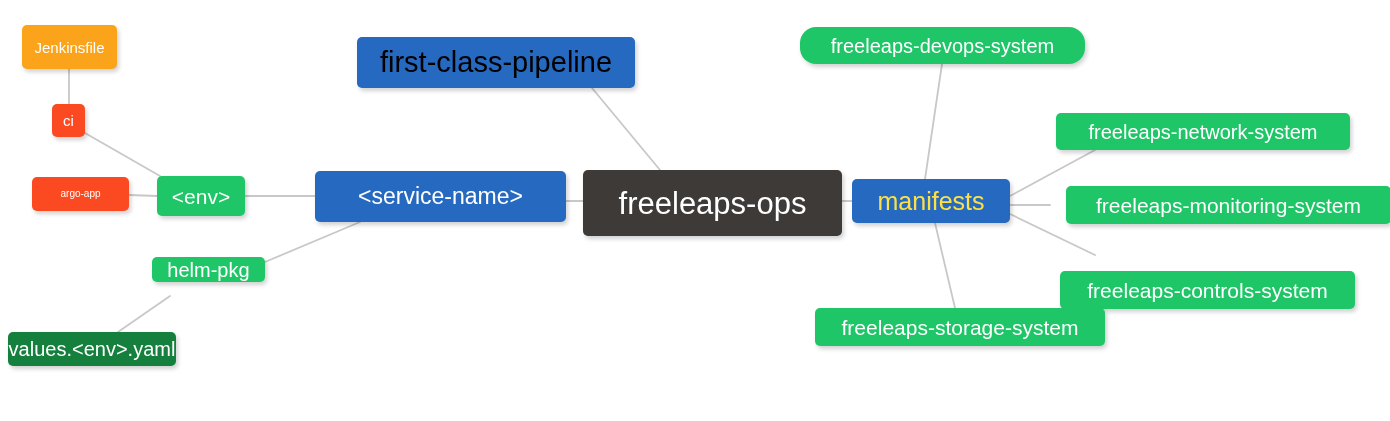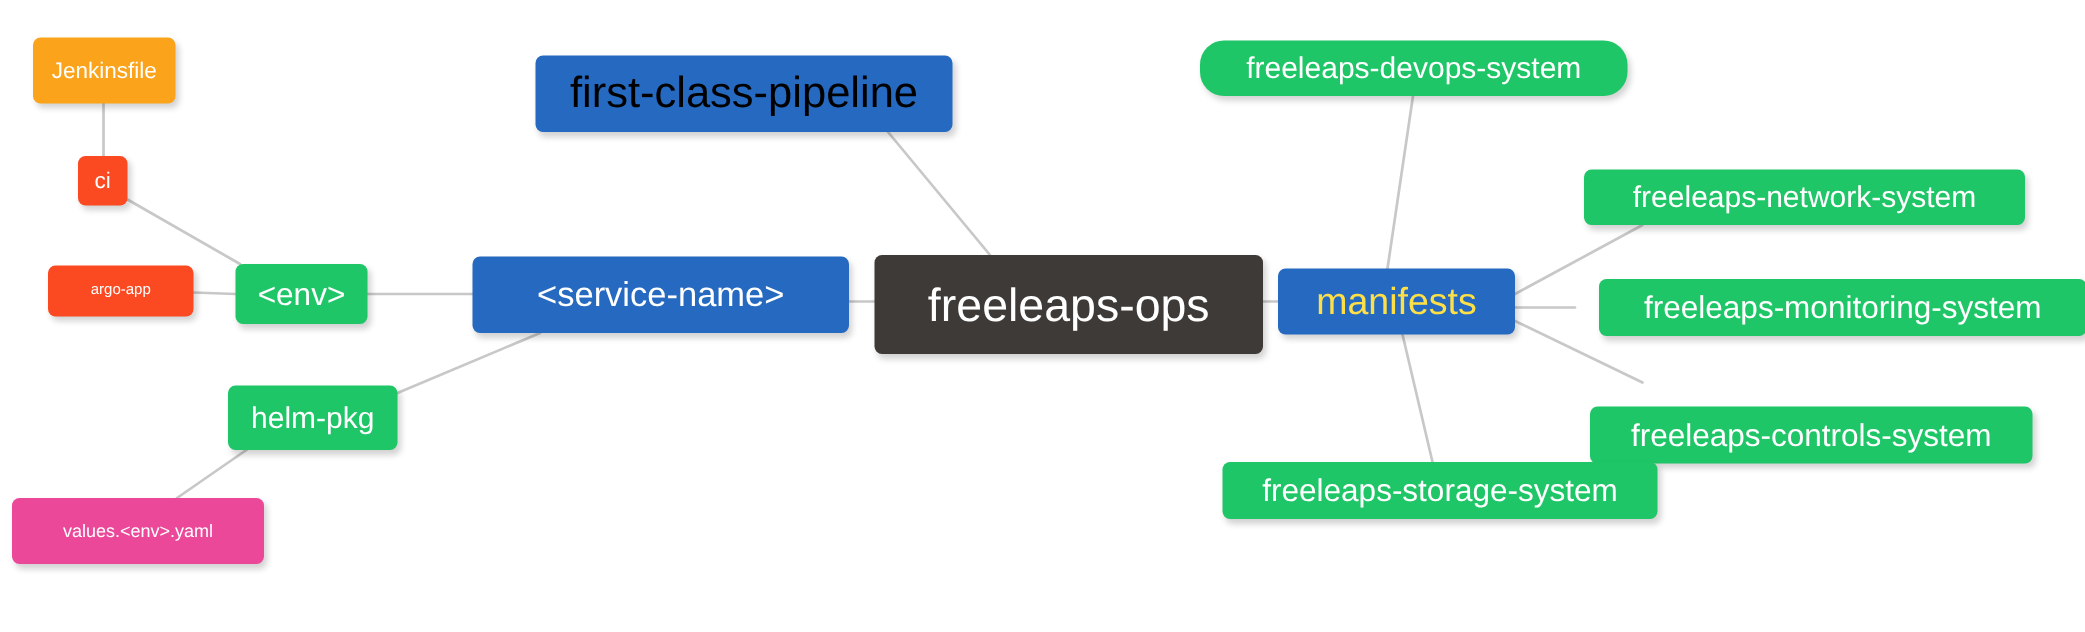--- a/index.html
+++ b/index.html
@@ -69,24 +69,24 @@
       </div>
       <div class="node" style="left: 52px; top: 104px; width: 33px; height: 33px; background: rgb(251, 74, 33); font-size: 15px; color: rgb(255, 255, 255);">
         <span class="node-label">ci</span>
       </div>
       <div class="node" style="left: 32px; top: 177px; width: 97px; height: 34px; background: rgb(251, 74, 33); font-size: 10px; color: rgb(255, 255, 255);">
         <span class="node-label">argo-app</span>
       </div>
       <div class="node" style="left: 157px; top: 176px; width: 88px; height: 40px; background: rgb(31, 198, 103); font-size: 21px; color: rgb(255, 255, 255);">
         <span class="node-label">&lt;env&gt;</span>
       </div>
-      <div class="node" style="left: 152px; top: 257px; width: 113px; height: 43px; background: rgb(31, 198, 103); font-size: 20px; color: rgb(255, 255, 255);">
+      <div class="node" style="left: 152px; top: 257px; width: 113px; height: 25px; background: rgb(31, 198, 103); font-size: 20px; color: rgb(255, 255, 255);">
         <span class="node-label">helm-pkg</span>
       </div>
-      <div class="node" style="left: 8px; top: 332px; width: 168px; height: 44px; background: #ec4899; font-size: 12px; color: rgb(255, 255, 255);">
+      <div class="node" style="left: 8px; top: 332px; width: 168px; height: 34px; background: #15803d; font-size: 20px; color: rgb(255, 255, 255);">
         <span class="node-label">values.&lt;env&gt;.yaml</span>
       </div>
       <div class="node" style="left: 315px; top: 37px; width: 278px; height: 51px; background: rgb(37, 105, 192); font-size: 29px; color: #000000; margin-left: 42px;">
         <span class="node-label">first-class-pipeline</span>
       </div>
       <div class="node" style="left: 315px; top: 171px; width: 251px; height: 51px; background: rgb(37, 105, 192); font-size: 23px; color: rgb(255, 255, 255);">
         <span class="node-label">&lt;service-name&gt;</span>
       </div>
       <div class="node" style="left: 583px; top: 170px; width: 259px; height: 66px; background: rgb(61, 58, 56); font-size: 31px; color: rgb(255, 255, 255);">
         <span class="node-label">freeleaps-ops</span>

